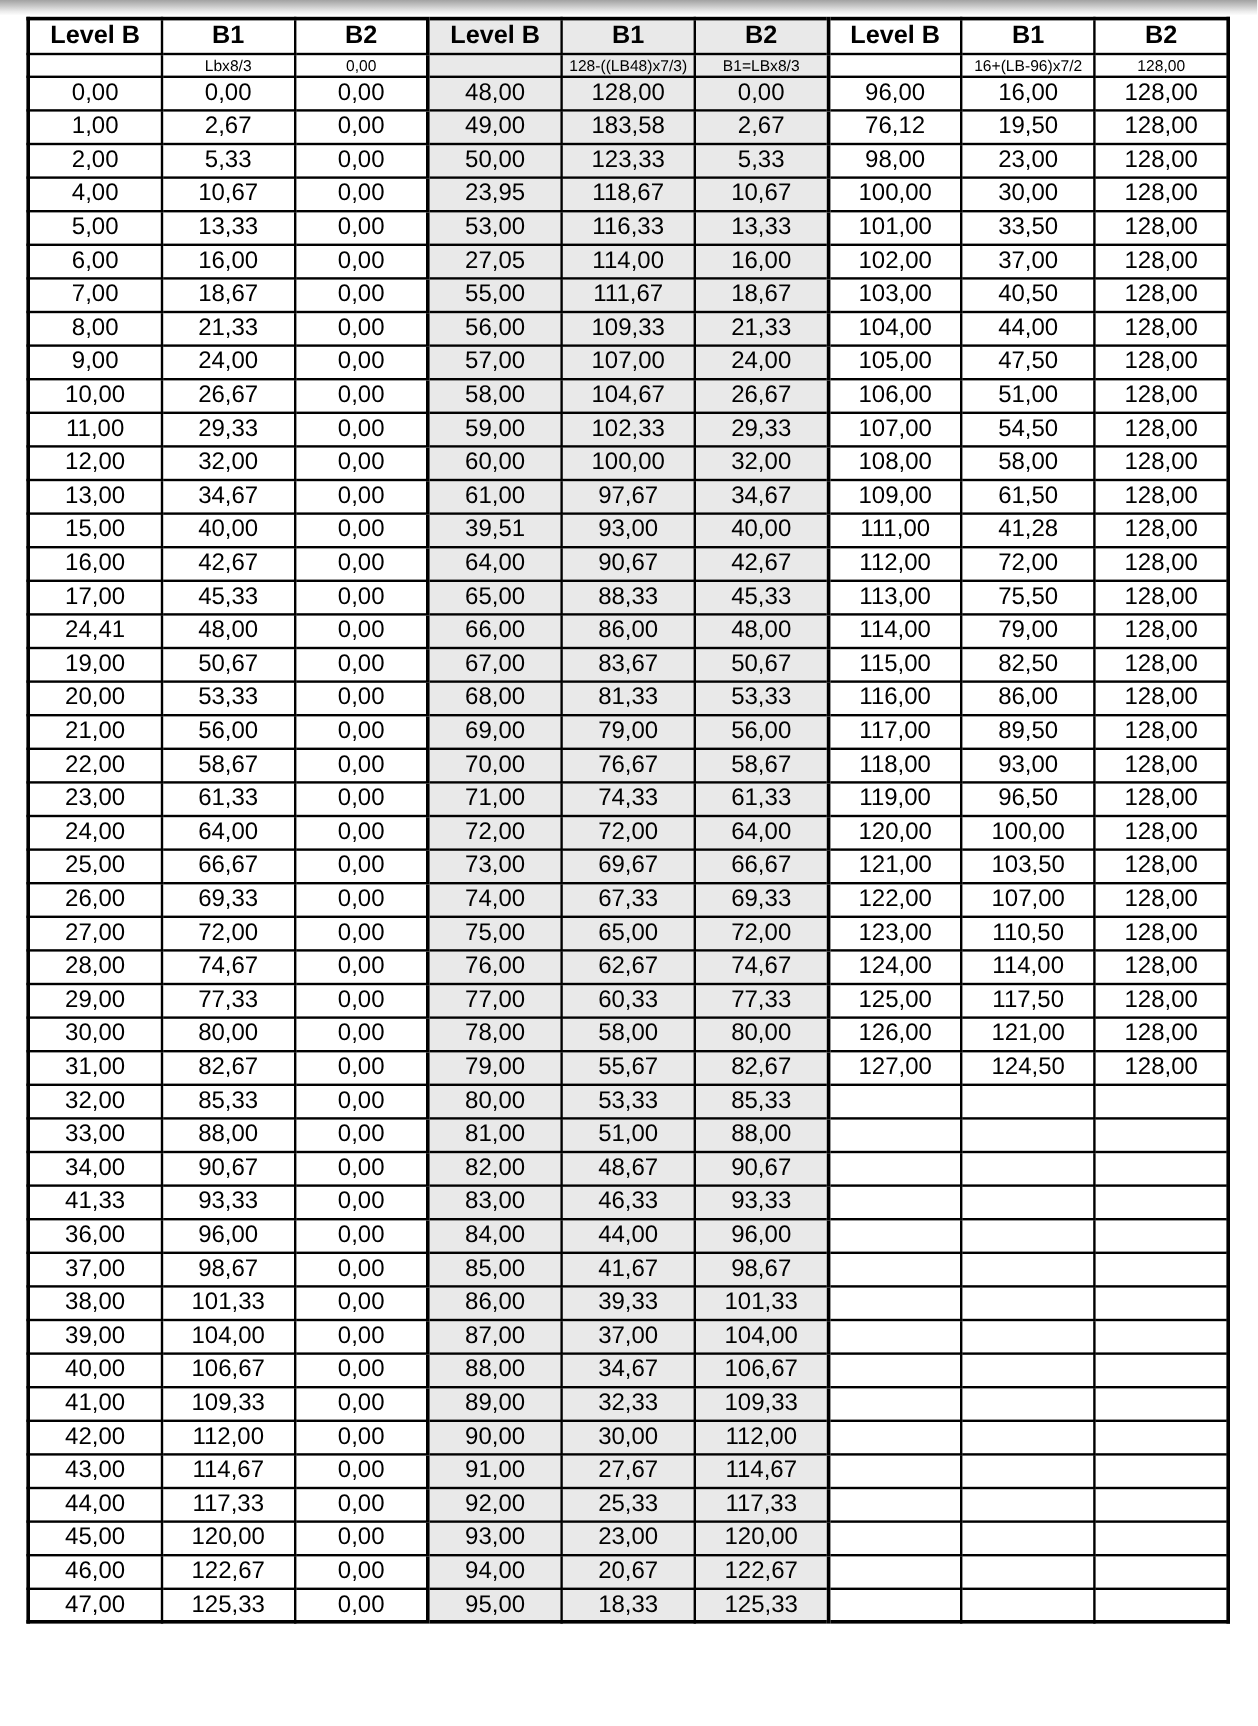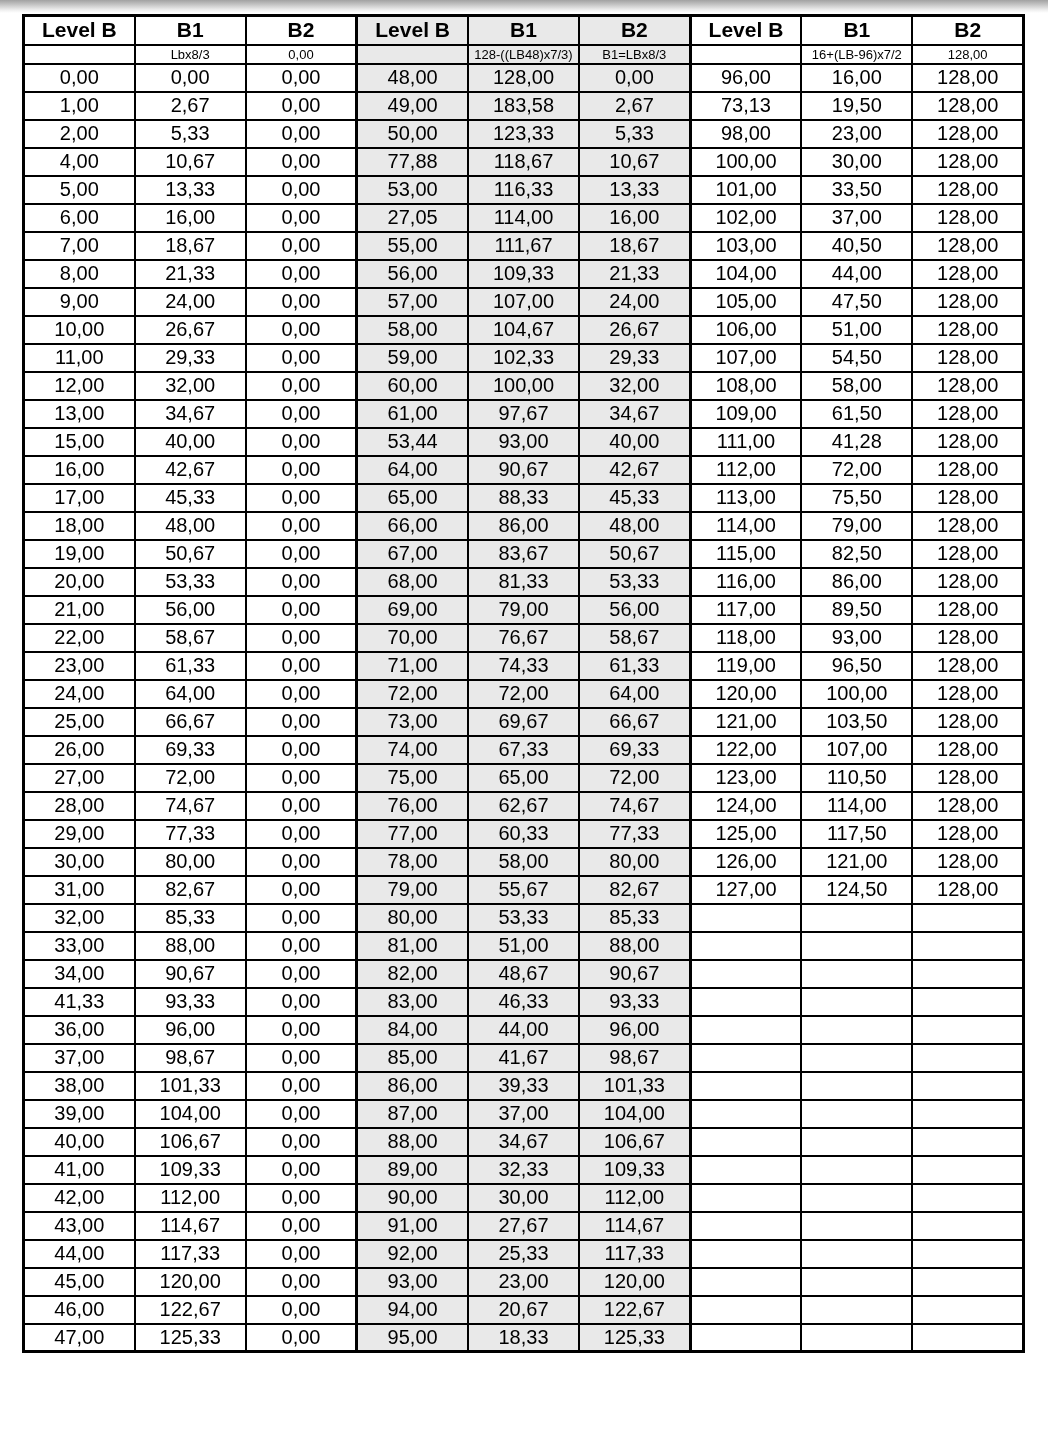--- a/index.html
+++ b/index.html
@@ -112,40 +112,40 @@
           <td>16,00</td>
           <td>128,00</td>
         </tr>
         <tr>
           <td>1,00</td>
           <td>2,67</td>
           <td>0,00</td>
           <td class="g2 gs">49,00</td>
           <td class="g2">183,58</td>
           <td class="g2">2,67</td>
-          <td class="gs">73,13</td>
+          <td class="gs">76,12</td>
           <td>19,50</td>
           <td>128,00</td>
         </tr>
         <tr>
           <td>2,00</td>
           <td>5,33</td>
           <td>0,00</td>
           <td class="g2 gs">50,00</td>
           <td class="g2">123,33</td>
           <td class="g2">5,33</td>
           <td class="gs">98,00</td>
           <td>23,00</td>
           <td>128,00</td>
         </tr>
         <tr>
           <td>4,00</td>
           <td>10,67</td>
           <td>0,00</td>
-          <td class="g2 gs">77,88</td>
+          <td class="g2 gs">23,95</td>
           <td class="g2">118,67</td>
           <td class="g2">10,67</td>
           <td class="gs">100,00</td>
           <td>30,00</td>
           <td>128,00</td>
         </tr>
         <tr>
           <td>5,00</td>
           <td>13,33</td>
           <td>0,00</td>
@@ -241,21 +241,21 @@
           <td class="g2">97,67</td>
           <td class="g2">34,67</td>
           <td class="gs">109,00</td>
           <td>61,50</td>
           <td>128,00</td>
         </tr>
         <tr>
           <td>15,00</td>
           <td>40,00</td>
           <td>0,00</td>
-          <td class="g2 gs">53,44</td>
+          <td class="g2 gs">39,51</td>
           <td class="g2">93,00</td>
           <td class="g2">40,00</td>
           <td class="gs">111,00</td>
           <td>41,28</td>
           <td>128,00</td>
         </tr>
         <tr>
           <td>16,00</td>
           <td>42,67</td>
           <td>0,00</td>
@@ -271,21 +271,21 @@
           <td>45,33</td>
           <td>0,00</td>
           <td class="g2 gs">65,00</td>
           <td class="g2">88,33</td>
           <td class="g2">45,33</td>
           <td class="gs">113,00</td>
           <td>75,50</td>
           <td>128,00</td>
         </tr>
         <tr>
-          <td>18,00</td>
+          <td>24,41</td>
           <td>48,00</td>
           <td>0,00</td>
           <td class="g2 gs">66,00</td>
           <td class="g2">86,00</td>
           <td class="g2">48,00</td>
           <td class="gs">114,00</td>
           <td>79,00</td>
           <td>128,00</td>
         </tr>
         <tr>

